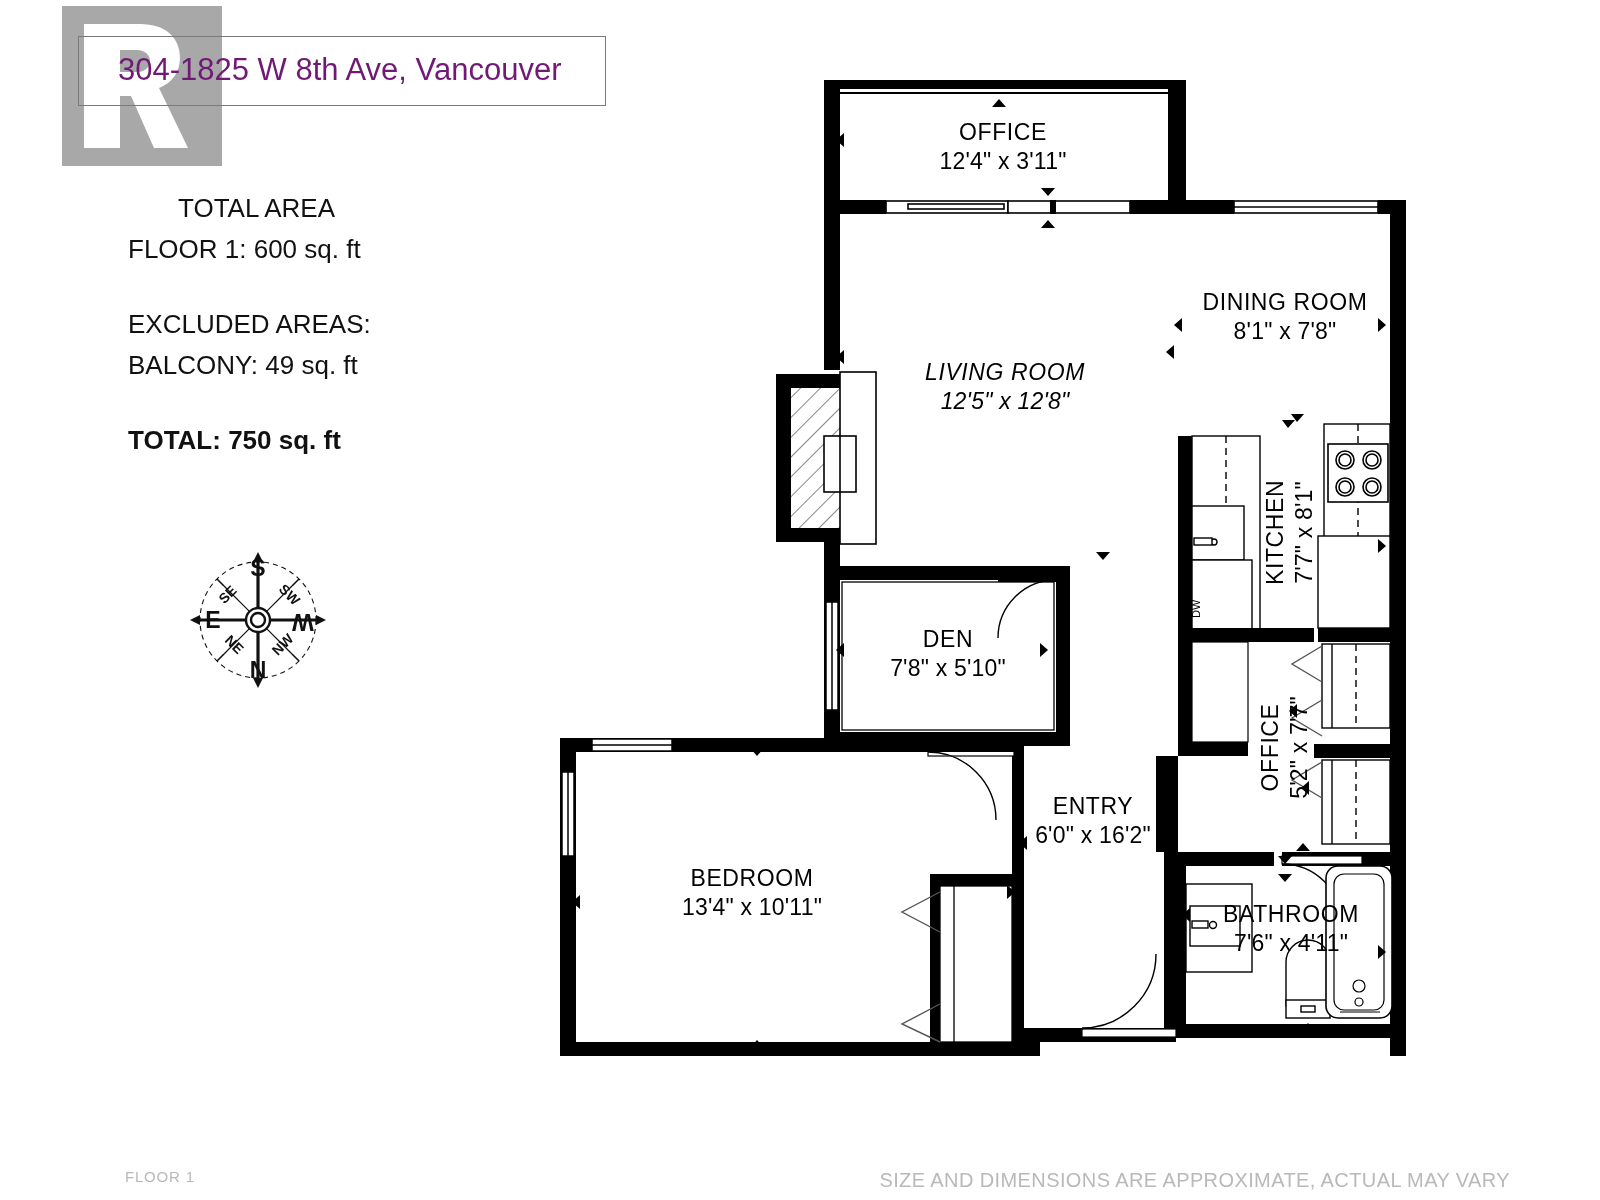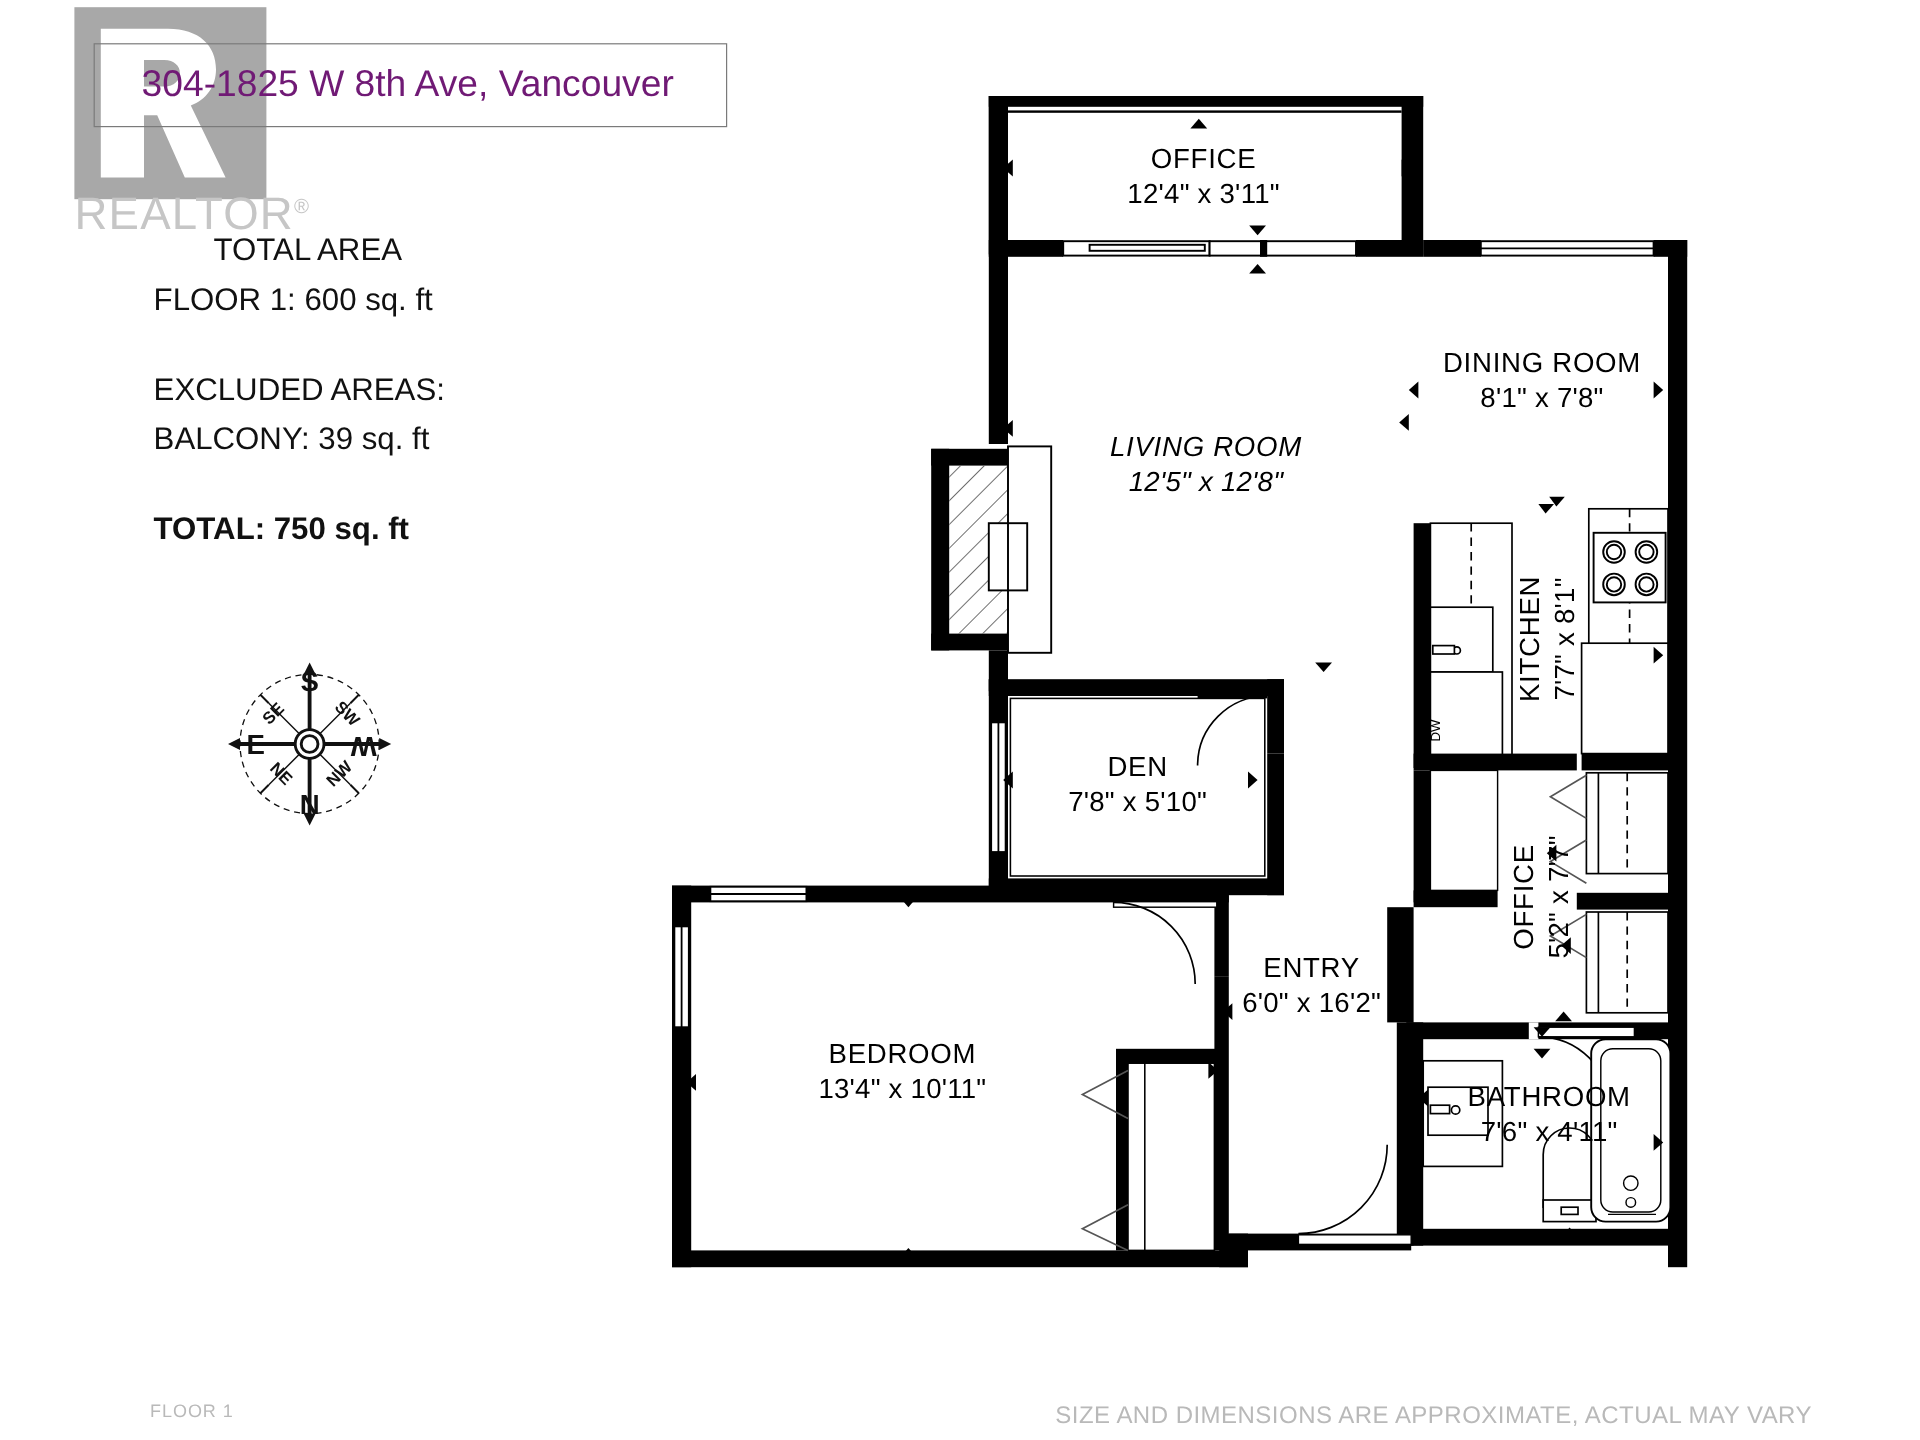--- a/index.html
+++ b/index.html
@@ -123,34 +123,31 @@
 </head>
 <body>
 
 <div id="realtor-logo">
   <div id="realtor-mark">
     <svg width="160" height="160" viewBox="0 0 160 160">
       <path d="M22 18 H78 C104 18 118 32 118 52 C118 66 110 77 97 82 L126 142 H92 L69 90 H58 V142 H22 Z
                M58 44 V66 H75 C83 66 88 61 88 55 C88 49 83 44 75 44 Z" fill="#ffffff"></path>
     </svg>
   </div>
-  <div id="realtor-word">
-    <span>REALTOR</span><sup>®</sup>
-  </div>
 </div>
 
 <div id="address-box"></div>
 <div id="address-text">304-1825 W 8th Ave, Vancouver</div>
 
 <div id="area-summary">
   <span class="indent">TOTAL AREA</span><br>
   <span>FLOOR 1: 600 sq. ft</span>
   <span class="gap"></span>
   <span>EXCLUDED AREAS:</span><br>
-  <span>BALCONY: 39 sq. ft</span>
+  <span>BALCONY: 49 sq. ft</span>
   <span class="gap"></span>
   <span class="bold">TOTAL: 750 sq. ft</span>
 </div>
 
 <div id="compass">
   <svg width="160" height="165" viewBox="0 0 160 165">
     <g fill="none" stroke="#111" stroke-width="1.1">
       <circle cx="78" cy="82" r="58" stroke-dasharray="5,4"></circle>
     </g>
 

